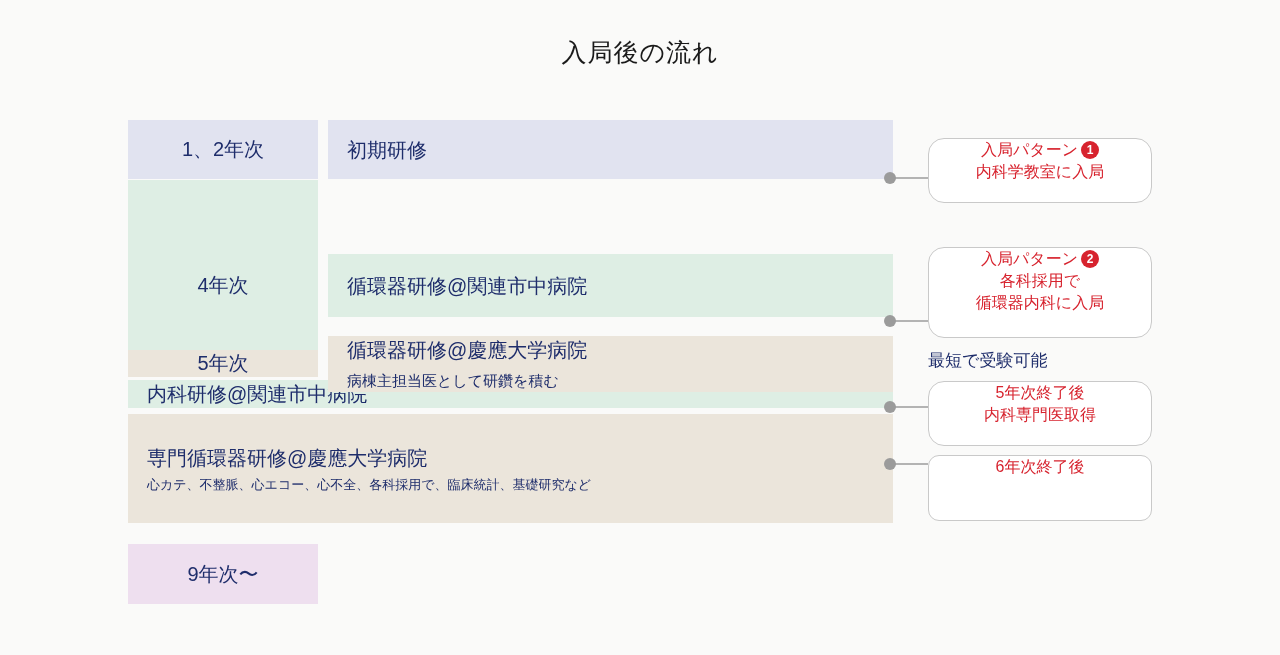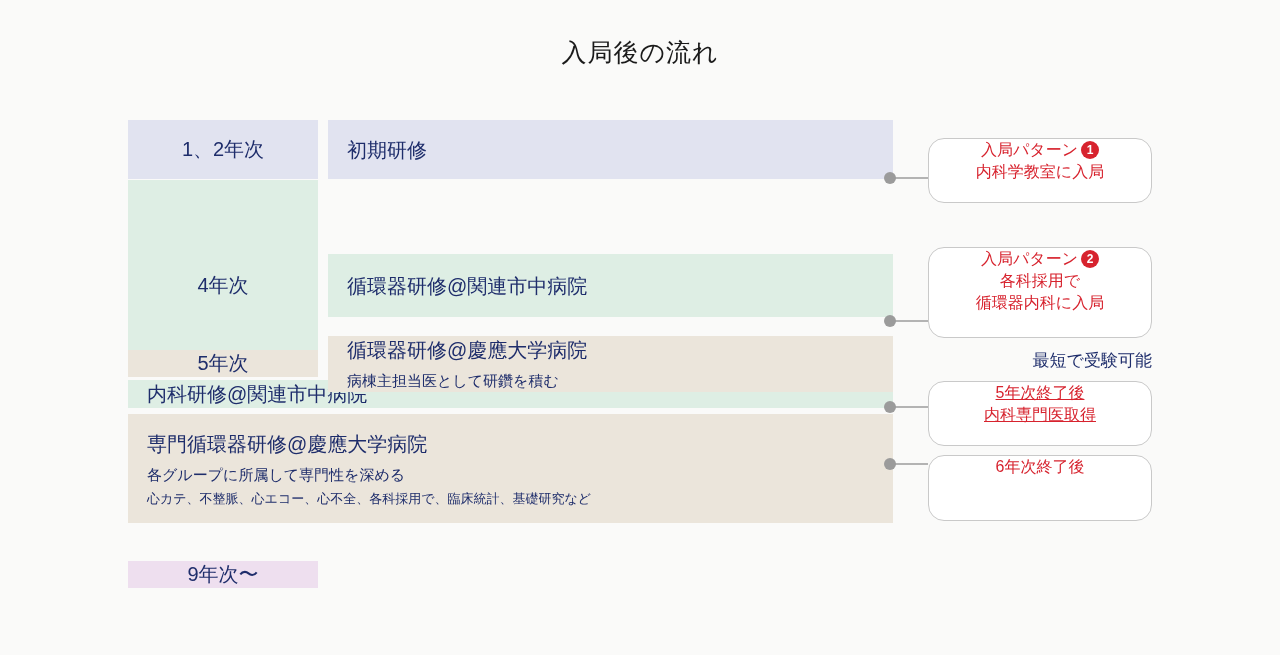--- a/index.html
+++ b/index.html
@@ -13,21 +13,21 @@
     text-align:center;font-size:25px;font-weight:normal;color:#1a1a1a;
     letter-spacing:1px;
   }
   
   .row{position:absolute;left:128px;width:765px;display:flex;gap:10px;}
   .r1{top:120px;height:59px;}
   .r2{top:180px;height:65px;flex-direction:column;}
   .r3{top:246px;height:63px;margin-top:8px;}
   .r4{top:320px;height:87px;align-items:center;}
   .r5{top:414px;height:109px;}
-  .r6{top:544px;height:60px;align-items:center;}
+  .r6{top:544px;height:60px;}
   .lavender>.cell{background:#e1e3f0;}
   .green>.cell{background:#deeee4;}
   .beige>.cell{background:#ebe5db;}
   .pink>.cell{background:#eedfef;}
   .cell{box-sizing:border-box;}
   .yearcell{
     width:190px;flex:0 0 190px;display:flex;align-items:center;justify-content:center;
     font-size:20px;color:#1e2d6b;
   }
   .contentcell{
@@ -39,43 +39,43 @@
   .detail-line{font-size:13px;line-height:19px;margin-top:3px;}
   
   .callout{
     position:absolute;left:928px;width:224px;box-sizing:border-box;
     background:#ffffff;border:1px solid #c9c9c9;border-radius:16px;
     display:flex;flex-direction:column;align-items:center;justify-content:flex-start;
     color:#d7232e;font-size:16px;line-height:22px;text-align:center;
   }
   .c1{top:138px;height:65px;}
   .c2{top:247px;height:91px;}
-  .c3{top:381px;height:65px;text-decoration:underline;}
-  .c4{top:455px;height:66px;}
+  .c3{top:381px;height:65px;}
+  .c4{top:455px;height:66px;border-radius:11px;}
   .badge{
     display:inline-flex;width:18px;height:18px;border-radius:50%;
     background:#d7232e;color:#ffffff;font-size:12px;font-weight:bold;
     align-items:center;justify-content:center;margin-left:3px;
     vertical-align:-3px;line-height:18px;
   }
   .badge-row{display:flex;align-items:center;justify-content:center;}
   
   .dot{position:absolute;width:12px;height:12px;border-radius:50%;background:#9b9b9b;}
   .d1{left:884px;top:172px;}
   .d2{left:884px;top:315px;}
   .d3{left:884px;top:401px;}
   .d4{left:884px;top:458px;}
   .cline{position:absolute;left:893px;width:35px;height:2px;background:#b3b3b3;}
   .l1{top:177px;}
   .l2{top:320px;}
   .l3{top:406px;}
   .l4{top:463px;}
   .side-note{
     position:absolute;left:928px;top:349px;width:224px;
-    text-align:right;font-size:17px;color:#1e2d6b;
+    text-align:left;font-size:17px;color:#1e2d6b;
   }
 </style>
 </head>
 <body>
 
 <div class="page-title">入局後の流れ</div>
 
 <div class="row r1 lavender">
   <div class="cell yearcell">1、2年次</div>
   <div class="cell contentcell">
@@ -101,21 +101,20 @@
   <div class="cell yearcell">5年次</div>
   <div class="cell contentcell">
     <div class="main-line">循環器研修@慶應大学病院</div>
     <div class="sub-line">病棟主担当医として研鑽を積む</div>
   </div>
 </div>
 
 <div class="row r5 beige">
   <div class="cell contentcell">
     <div class="main-line">専門循環器研修@慶應大学病院</div>
-    <div class="sub-line">各グループに所属して専門性を深める</div>
     <div class="detail-line">心カテ、不整脈、心エコー、心不全、各科採用で、臨床統計、基礎研究など</div>
   </div>
 </div>
 
 <div class="row r6 pink">
   <div class="cell yearcell">9年次〜</div>
 </div>
 
 <div class="cline l1"></div>
 <div class="cline l2"></div>

